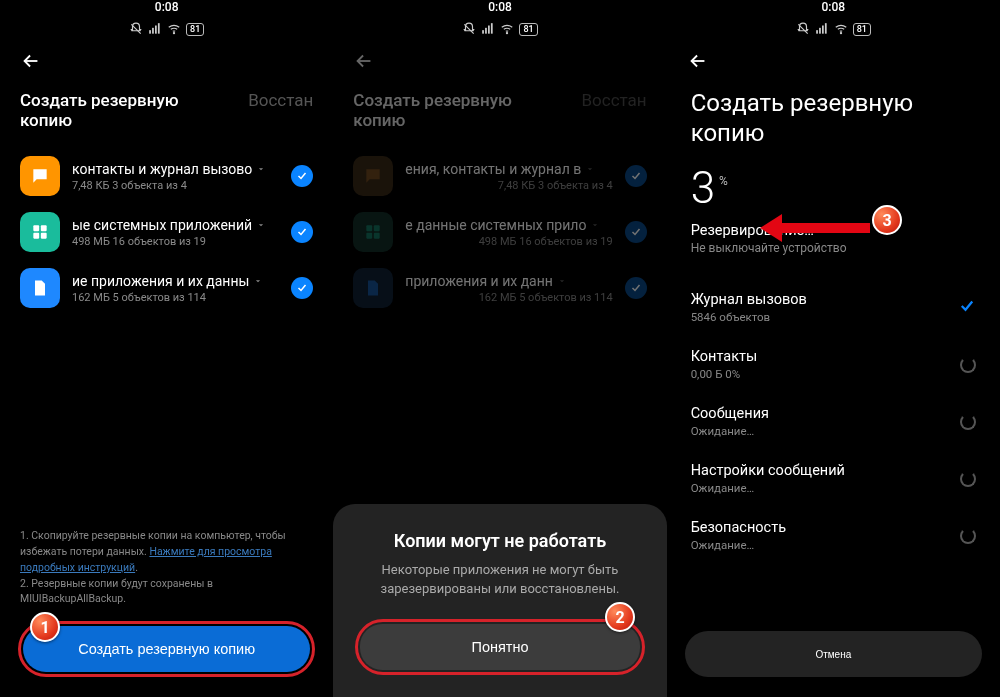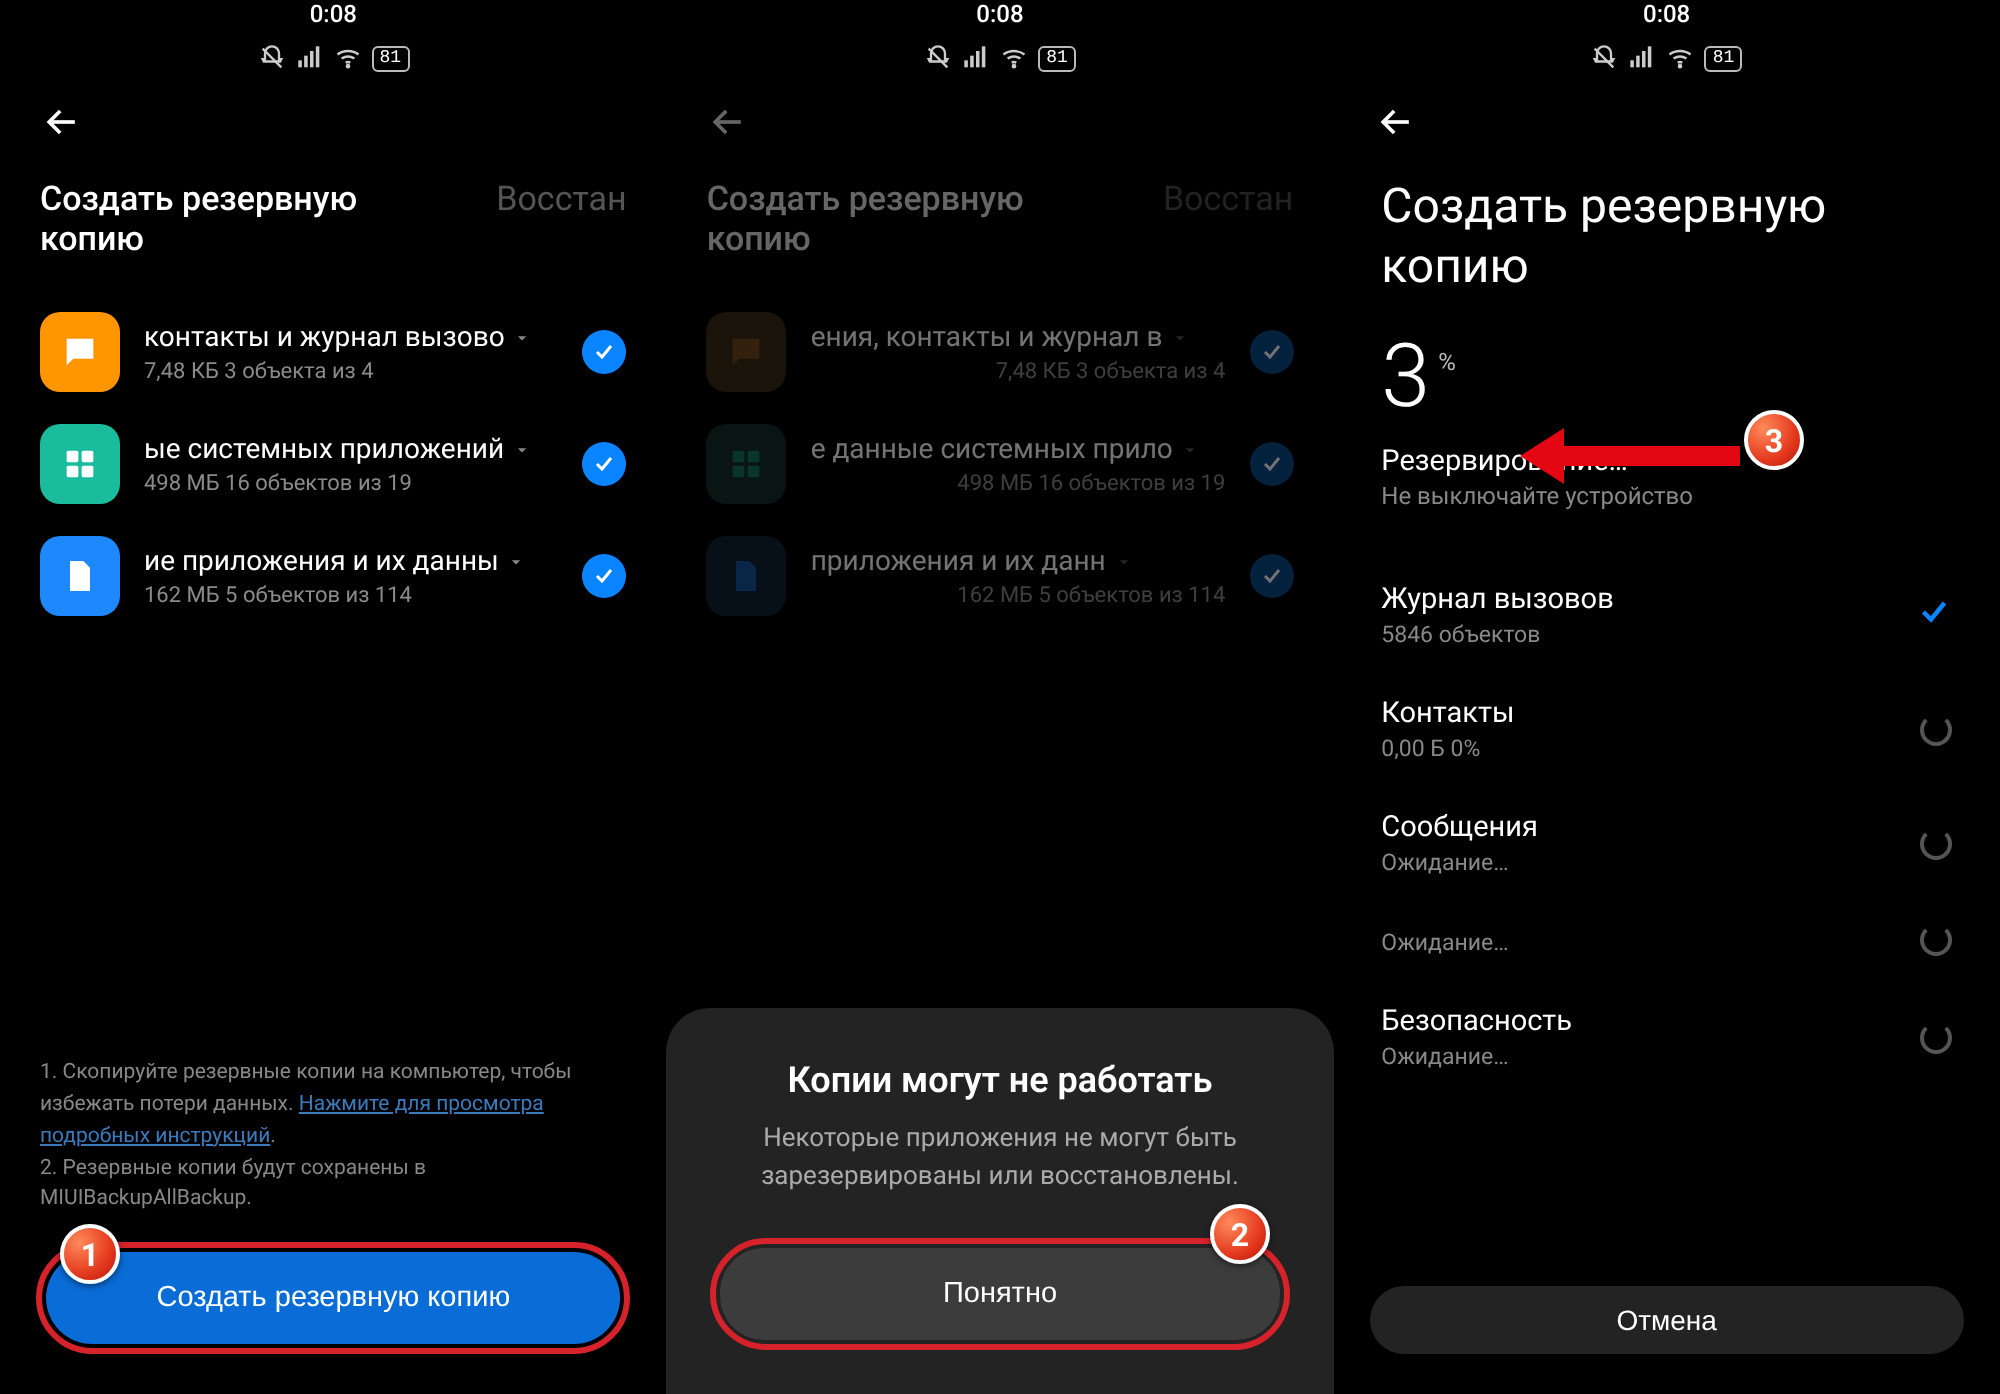--- a/index.html
+++ b/index.html
@@ -15,21 +15,21 @@
     background: #000;
     position: relative;
     color: #fff;
     overflow: hidden;
   }
   .statusbar {
     height: 36px; display: flex; align-items: center;
     padding: 0 20px; justify-content: space-between;
     font-size: 12px; font-weight: 500; flex-direction: column;
   }
-  .status-icons { display: flex; gap: 5px; align-items: center; font-size: 11px; font-family: Liberation Mono, monospace;}
+  .status-icons { display: flex; gap: 5px; align-items: center; font-size: 11px;}
   .status-icons svg { width: 14px; height: 14px; }
   .back {
     padding: 14px 20px 8px;
   }
   .back svg { width: 22px; height: 22px; }
   .tabs {
     display: flex; gap: 18px; padding: 6px 20px 18px;
     font-size: 17px;
   }
   .tab.active { color: #fff; font-weight: 500;}
@@ -102,22 +102,22 @@
   .s3-item { display:flex; align-items:center; padding: 12px 24px;}
   .s3-item-text{flex:1;}
   .s3-item-title{font-size:14.5px;}
   .s3-item-sub{font-size:11.5px;color:#888;margin-top:2px;}
   .s3-check svg{width:18px;height:18px;}
   .spinner{
     width:16px;height:16px;border:2px solid #555;border-top-color:transparent;border-radius:50%;
   }
   .btn-cancel-wrap{position:absolute;bottom:20px;left:18px;right:18px;}
   .btn-cancel{
-    background:#232323;color:#fff;height:34px;border:none;border-radius:26px;width:100%;
-    font-size:14px;font-weight:500;
+    background:#232323;color:#fff;height:46px;border:none;border-radius:26px;width:100%;
+    font-size:10px;font-weight:500;
   }
   
   .badge {
     position: absolute; width: 30px; height: 30px; border-radius: 50%;
     background: radial-gradient(circle at 30% 28%, #ff8a5a, #e43a1e 60%, #b8140a);
     border: 2px solid #fff; color: #fff; font-weight: 700;
     display: flex; align-items: center; justify-content: center;
     font-size: 16px; box-shadow: 0 1px 3px rgba(0,0,0,.5);
     z-index: 50;
   }
@@ -426,20 +426,21 @@
     </div>
     <div class="s3-item">
       <div class="s3-item-text">
           <div class="s3-item-title">Сообщения</div>
           <div class="s3-item-sub">Ожидание…</div>
         </div>
       <div class="spinner"></div>
     </div>
     <div class="s3-item">
       <div class="s3-item-text">
+          <div class="s3-item-title">Настройки сообщений</div>
           <div class="s3-item-sub">Ожидание…</div>
         </div>
       <div class="spinner"></div>
     </div>
     <div class="s3-item">
       <div class="s3-item-text">
           <div class="s3-item-title">Безопасность</div>
           <div class="s3-item-sub">Ожидание…</div>
         </div>
       <div class="spinner"></div>

